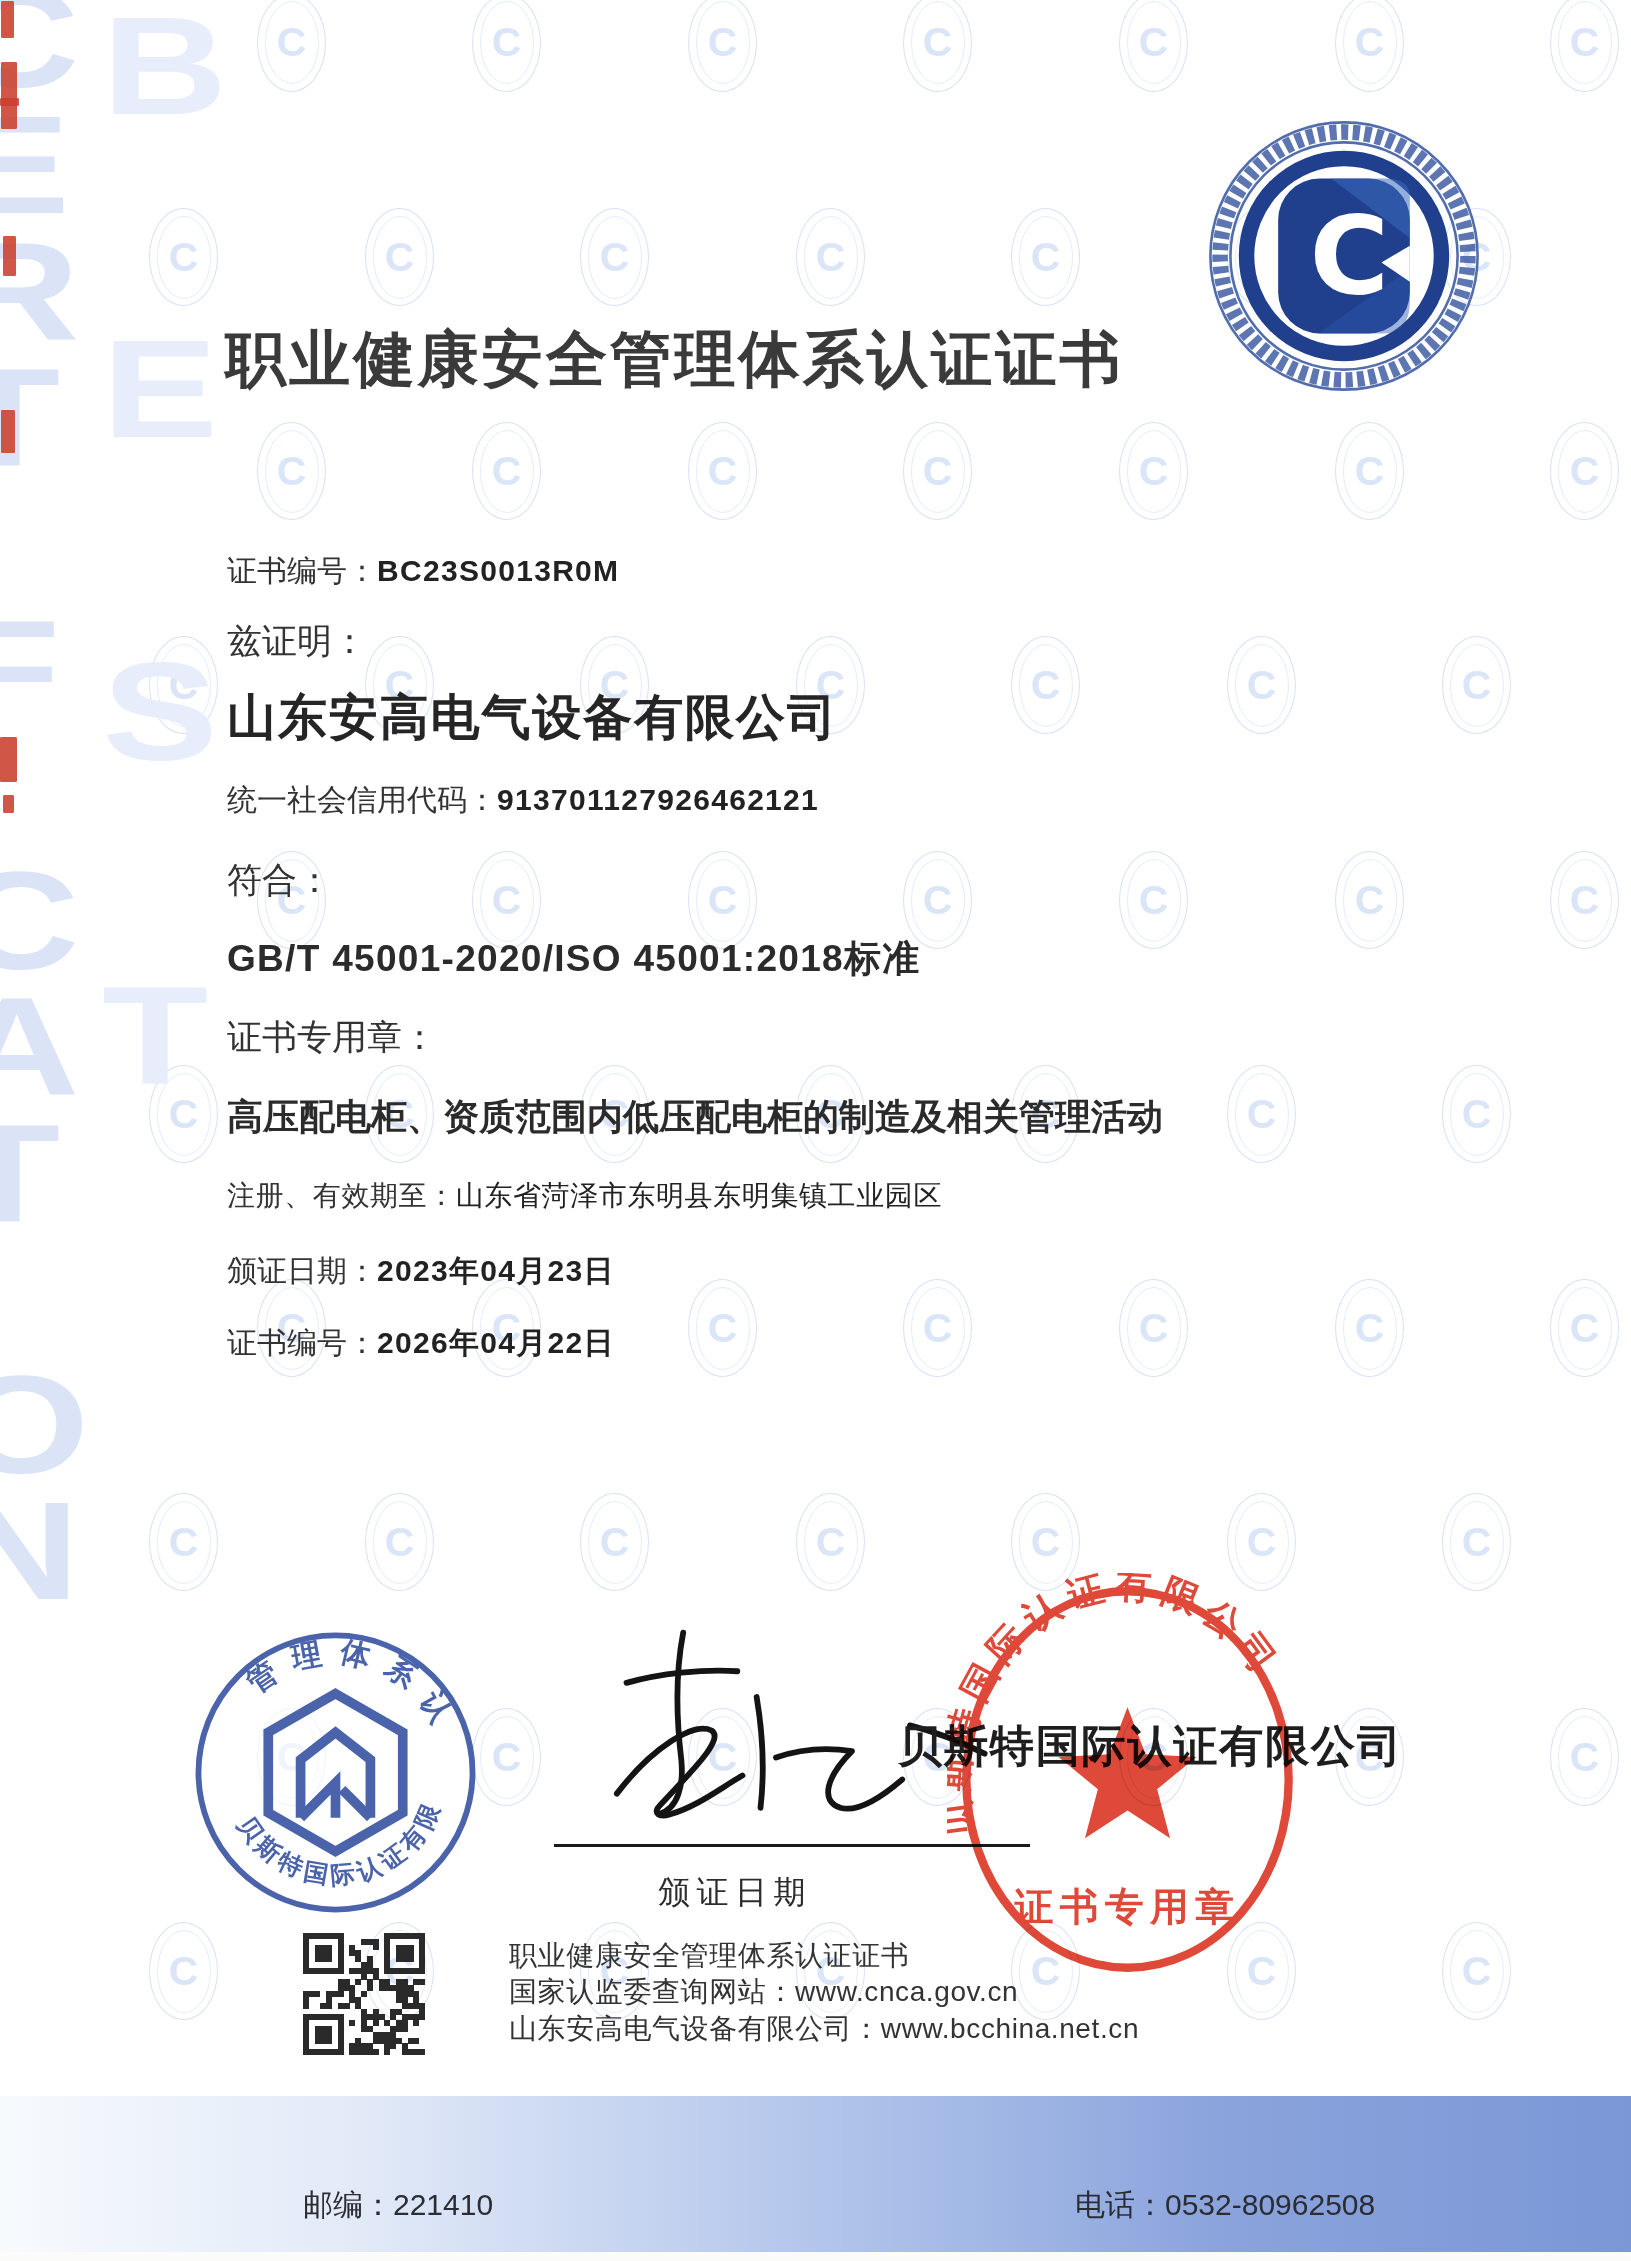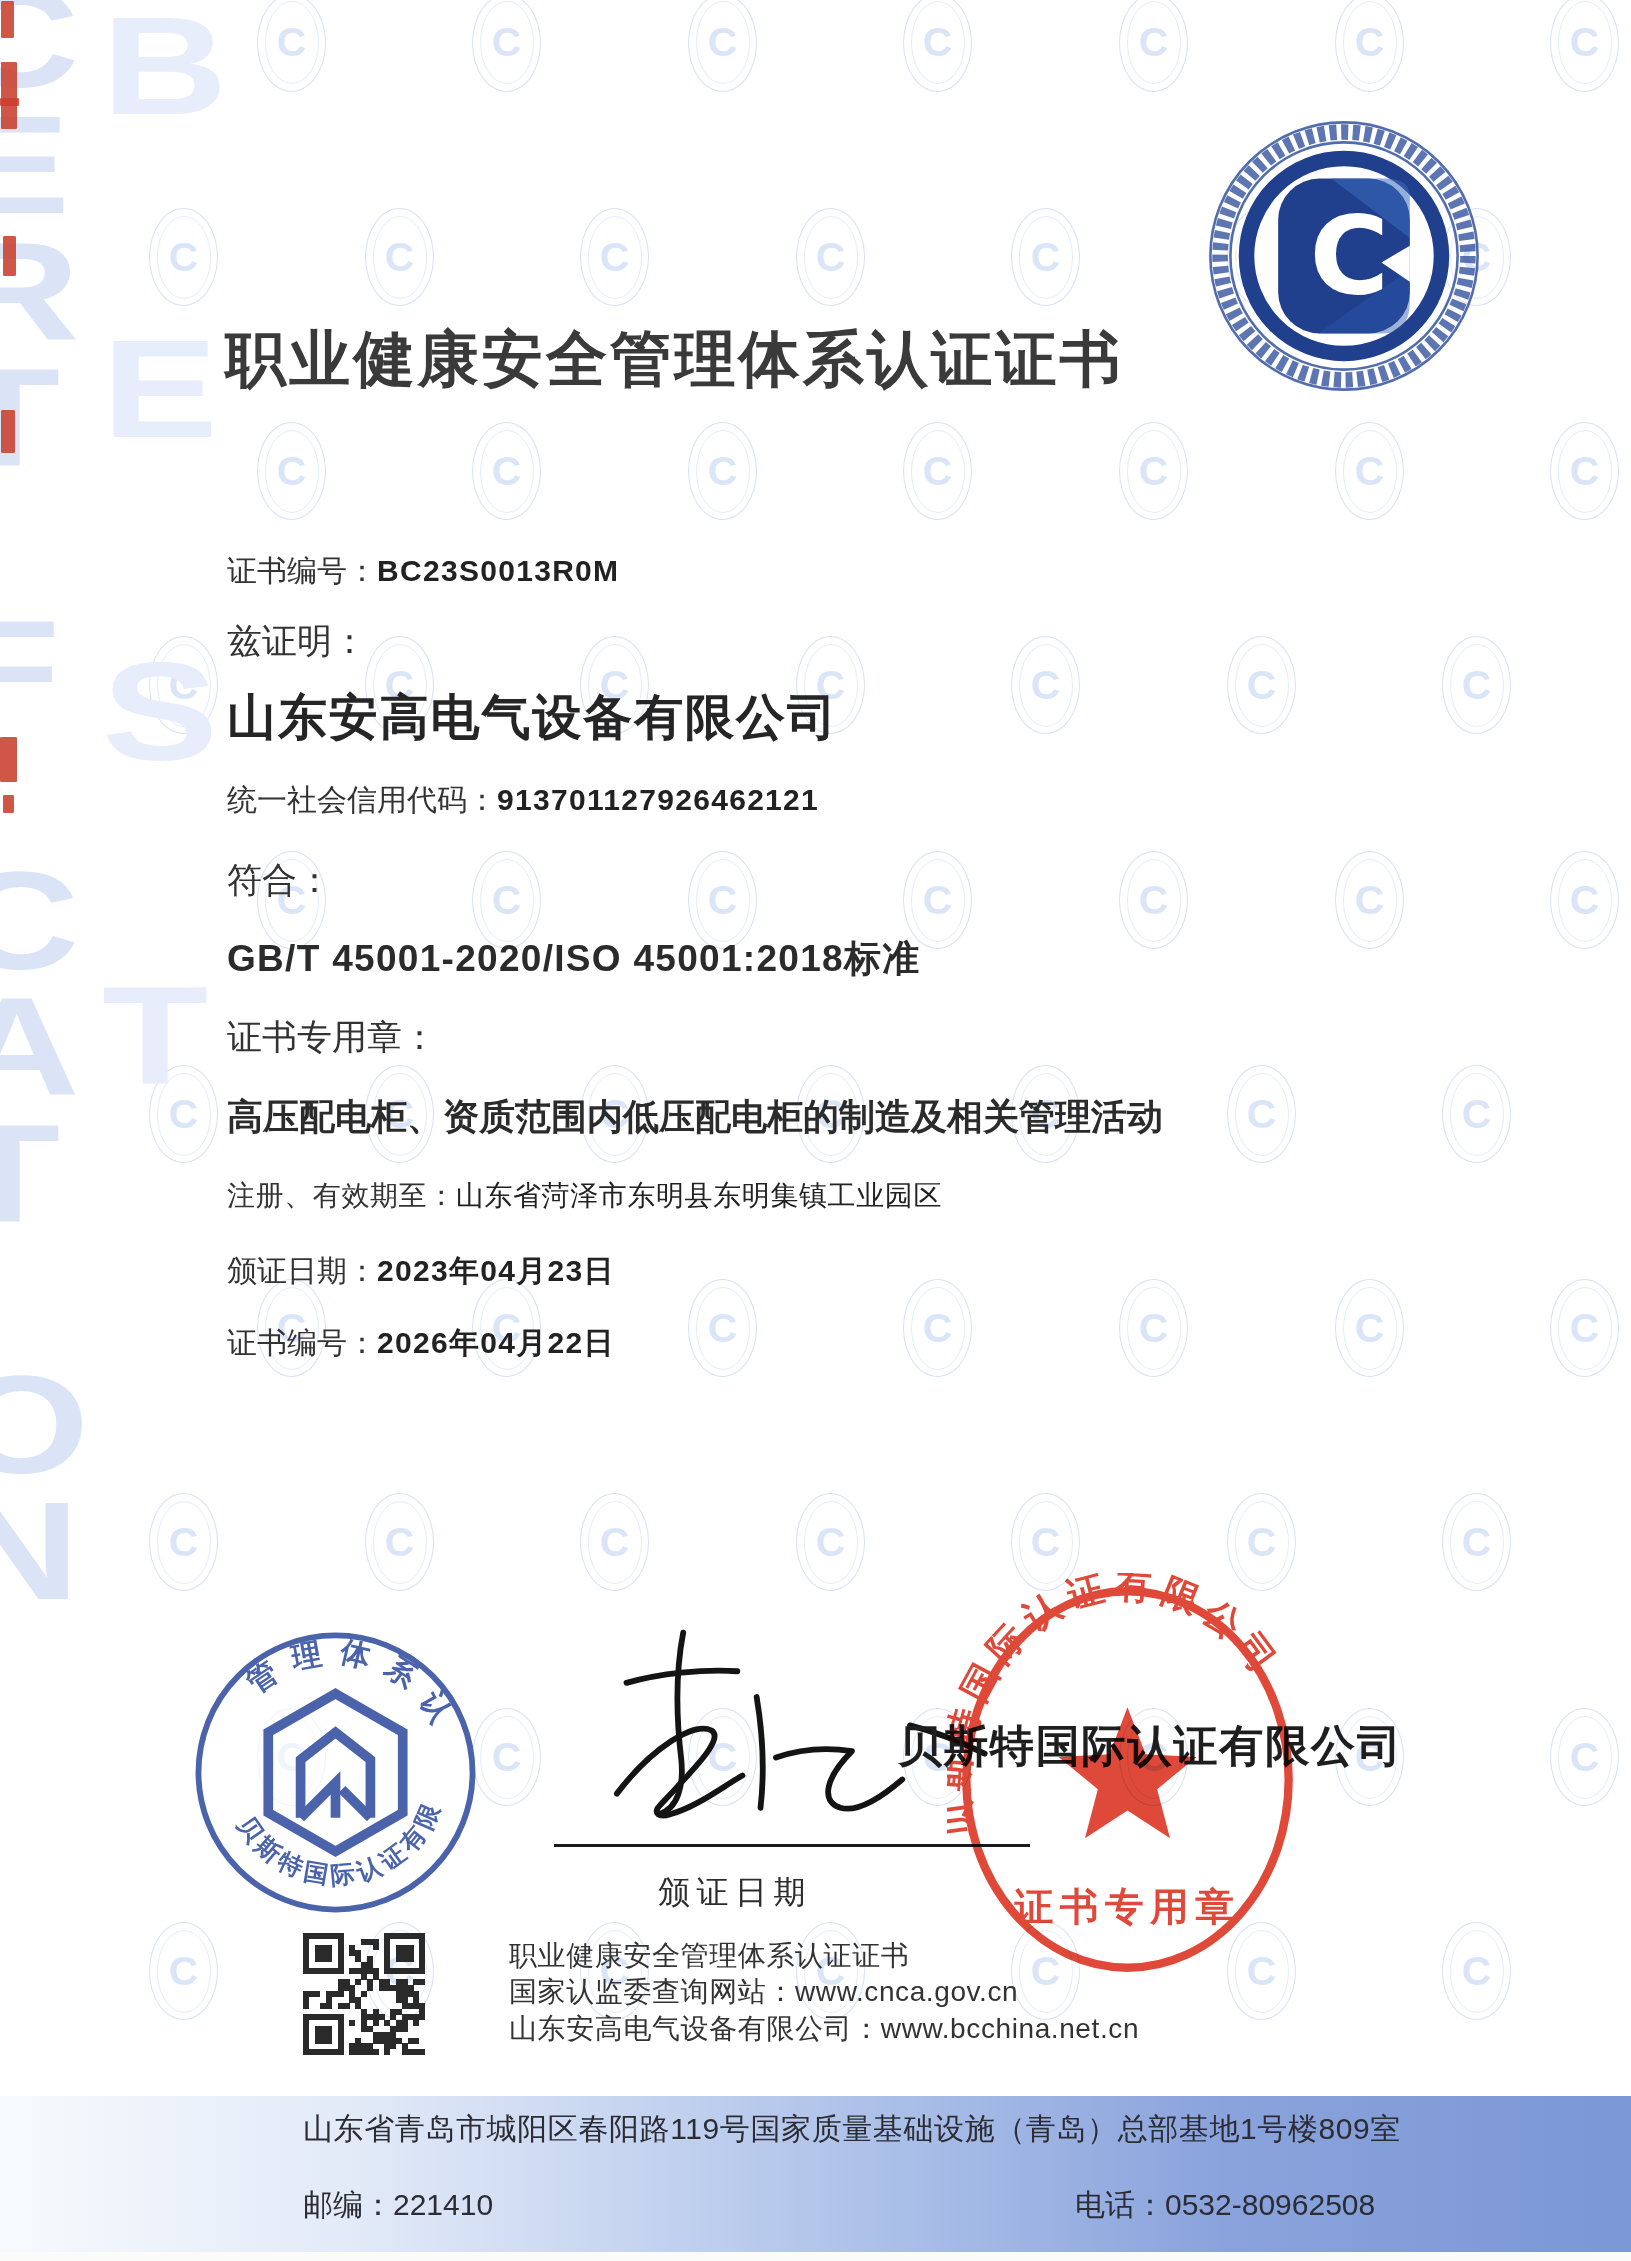--- a/index.html
+++ b/index.html
@@ -644,21 +644,20 @@
 
 <div class="abs vline" id="v1">职业健康安全管理体系认证证书</div>
 <div class="abs vline" id="v2">
   <span>国家认监委查询网站：</span><span>www.cnca.gov.cn</span>
 </div>
 <div class="abs vline" id="v3">
   <span>山东安高电气设备有限公司：</span><span>www.bcchina.net.cn</span>
 </div>
 
 <div class="abs" id="footer">
-  <div id="footer-address">山东省青岛市城阳区春阳路119号国家质量基础设施（青岛）总部基地1号楼809室</div>
   <div id="footer-post">
     <span>邮编：</span><span>221410</span>
   </div>
   <div id="footer-phone">
     <span>电话：</span><span>0532-80962508</span>
   </div>
 </div>
 <div class="abs" id="bottom-strip"></div>
 
 

